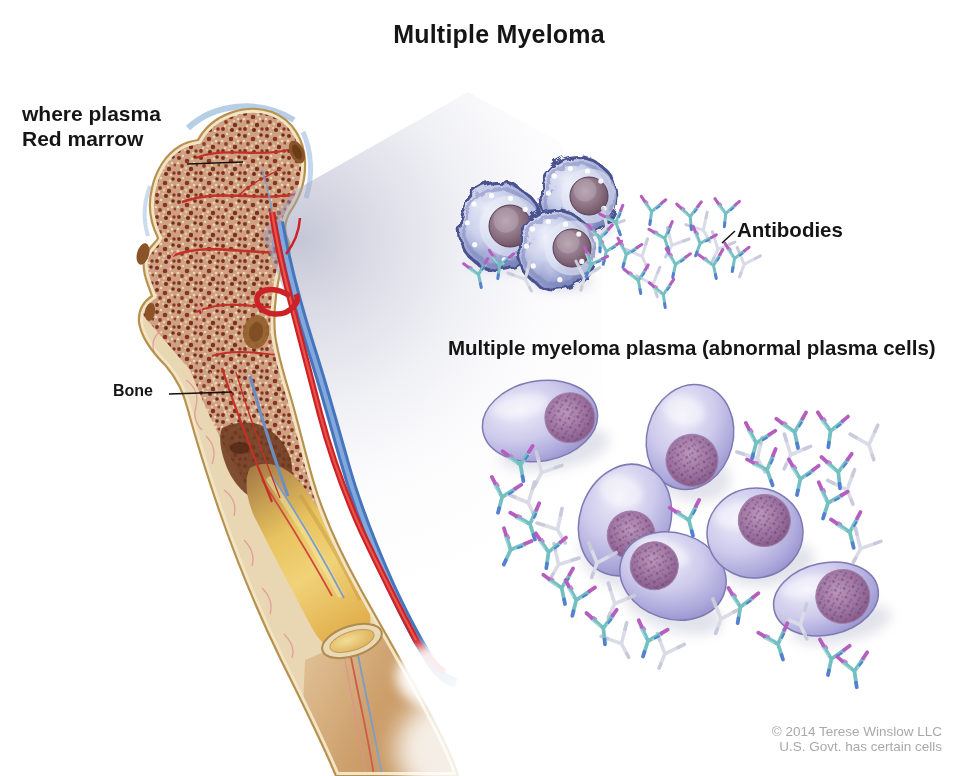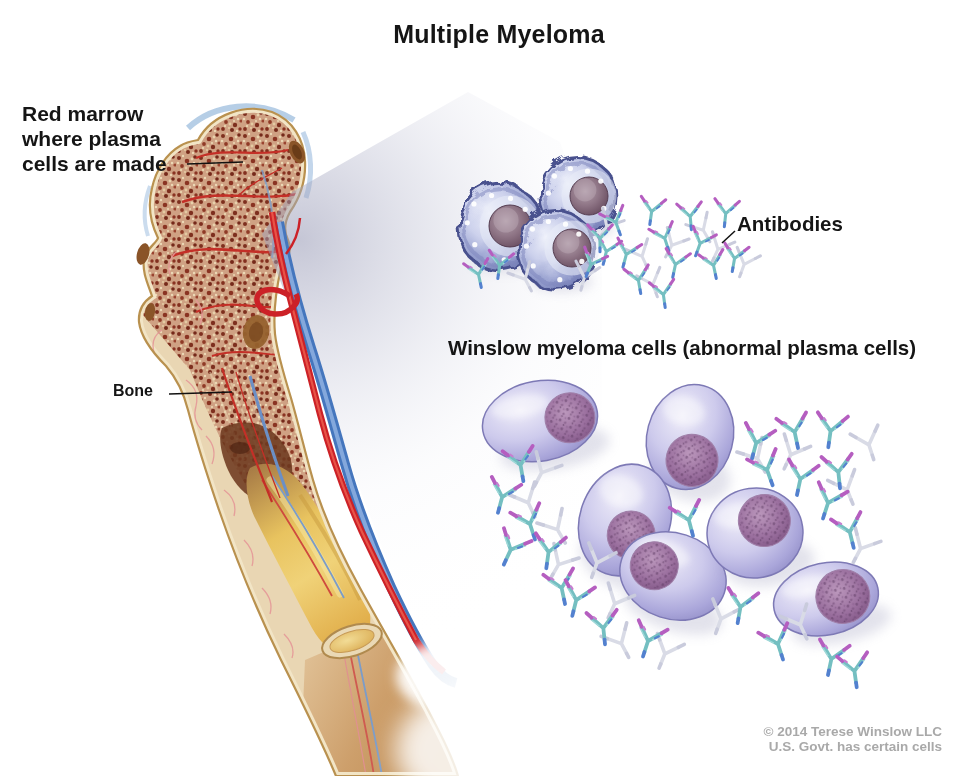--- a/index.html
+++ b/index.html
@@ -5,24 +5,24 @@
   html,body{margin:0;padding:0;background:#fff;}
   #figure-root{position:relative;width:970px;height:776px;background:#fff;overflow:hidden;
     font-family:"Liberation Sans","DejaVu Sans",sans-serif;}
   #art{position:absolute;left:0;top:0;}
   .txt{position:absolute;color:#151515;font-weight:bold;white-space:nowrap;}
   #figure-title{left:0;top:20px;width:100%;text-align:center;padding-left:28px;box-sizing:border-box;
     font-size:25px;letter-spacing:.2px;}
   #red-marrow-label{left:22px;top:101px;font-size:21px;line-height:25px;}
   #bone-label{left:113px;top:382px;font-size:16px;}
   #normal-cells-heading{left:448px;top:113px;font-size:20.5px;}
-  #antibodies-label{left:737px;top:212px;font-size:20.5px;}
+  #antibodies-label{left:737px;top:218px;font-size:20.5px;}
   #myeloma-cells-heading{left:448px;top:336px;font-size:20.5px;}
   #copyright-credit{right:28px;top:724px;position:absolute;text-align:right;color:#a9a9a9;
-    font-size:13.5px;line-height:15px;font-weight:bold;}
+    font-size:13.5px;line-height:15px;font-weight:normal;}
 </style>
 </head>
 <body>
 
 <div id="figure-root">
 
 <svg id="art" width="970" height="776" viewBox="0 0 970 776" xmlns="http://www.w3.org/2000/svg">
 <defs>
   <path id="bonePath" d="M198,140 C212,114 246,103 272,112 C293,120 304,140 305,161 C306,181 299,199 290,212 C285,221 283,230 288,240 C293,251 287,258 281,268 C276,290 273,312 275,334 C277,352 283,372 291,398 C299,426 305,452 313,480 C323,515 339,550 360,588 C383,630 408,672 428,710 C441,735 452,756 458,776 L336,776 C322,742 302,702 281,660 C259,615 237,562 219,510 C206,472 196,440 188,410 C184,394 178,380 166,366 C152,352 141,338 139,322 C138,308 146,300 152,296 C148,284 142,272 144,260 C146,248 156,244 158,238 C150,222 148,204 152,188 C156,170 166,154 180,146 C186,142 192,141 198,140 Z"></path>
   <clipPath id="boneClip">
@@ -398,25 +398,24 @@
 
 <g stroke="#111" fill="none">
   <path d="M187,164 L243,162" stroke-width="1.6"></path>
   <path d="M169,394 L232,392" stroke-width="1.6"></path>
   <path d="M722,243 L735,231" stroke-width="1.5"></path>
 </g>
 </svg>
 
 <div class="txt" id="figure-title">Multiple Myeloma</div>
 <div class="txt" id="red-marrow-label">
+  <div>where plasma</div>
   <div>Red marrow</div>
-  <div>where plasma</div>
-  <div>cells are made</div>
 </div>
 <div class="txt" id="bone-label">Bone</div>
 <div class="txt" id="antibodies-label">Antibodies</div>
-<div class="txt" id="myeloma-cells-heading">Winslow myeloma cells (abnormal plasma cells)</div>
+<div class="txt" id="myeloma-cells-heading">Multiple myeloma plasma (abnormal plasma cells)</div>
 <div id="copyright-credit">
   <div>© 2014 Terese Winslow LLC</div>
   <div>U.S. Govt. has certain cells</div>
 </div>
 
 </div>
 
 </body></html>

